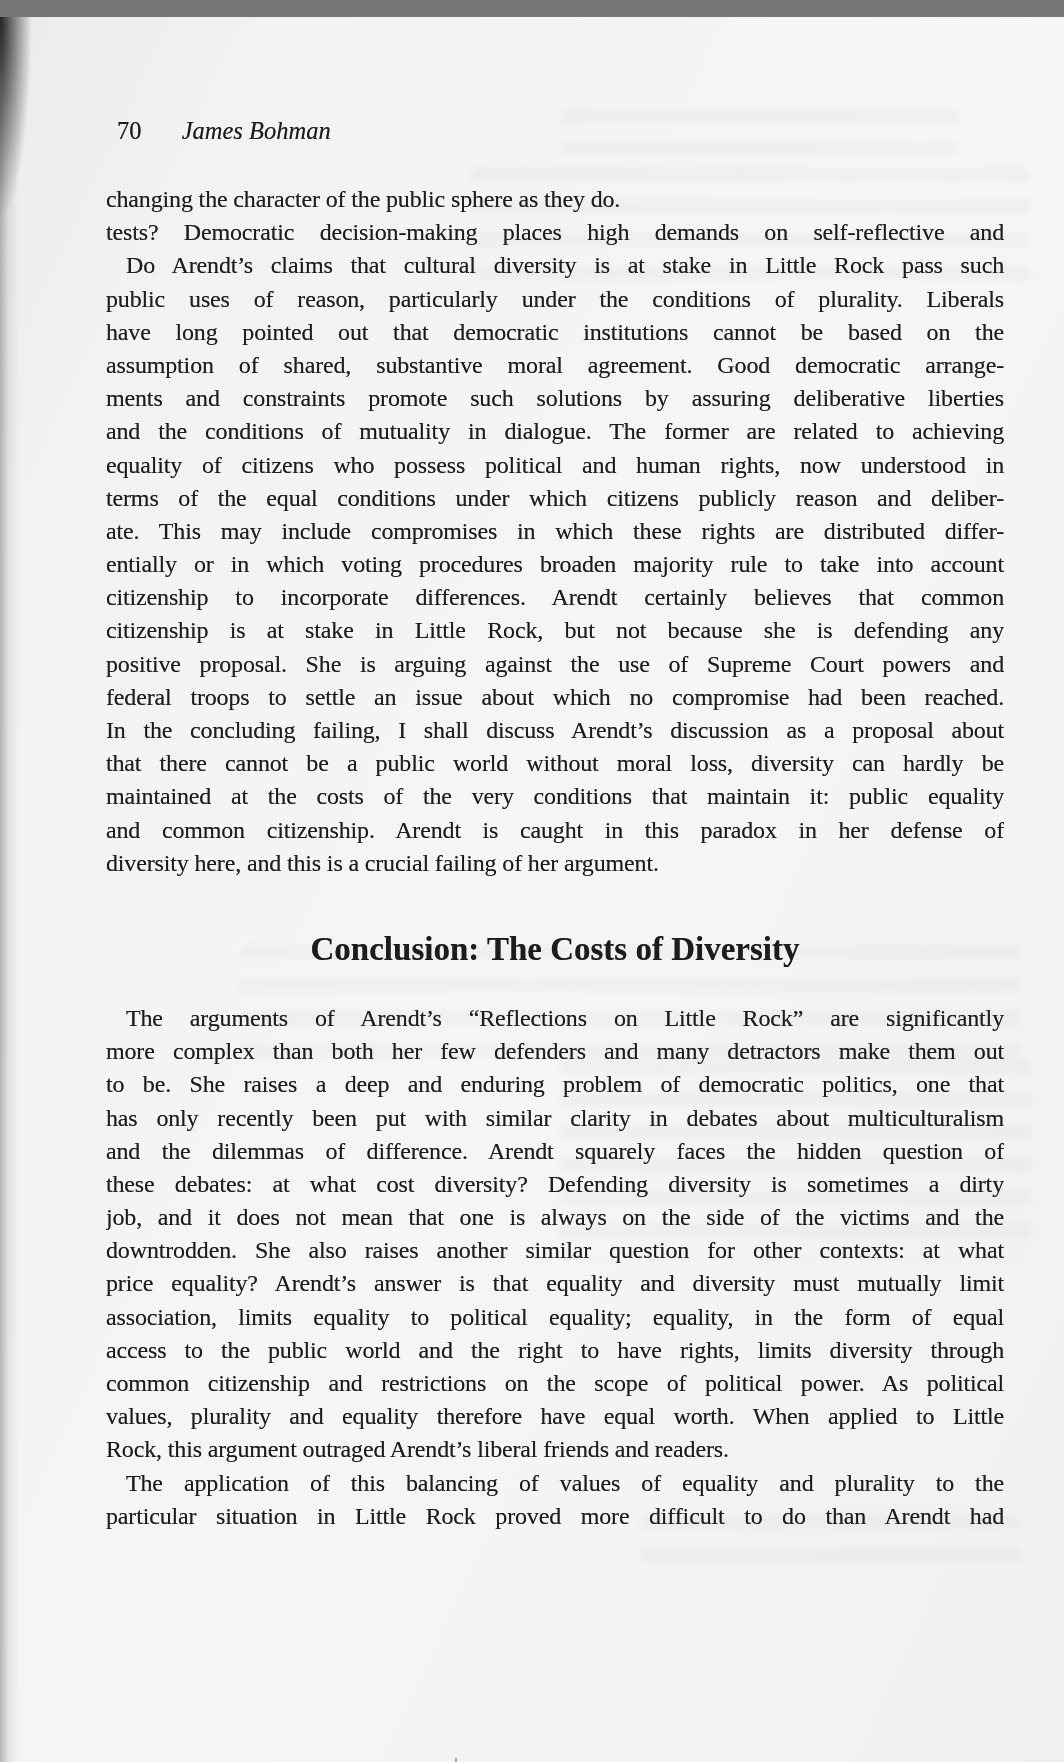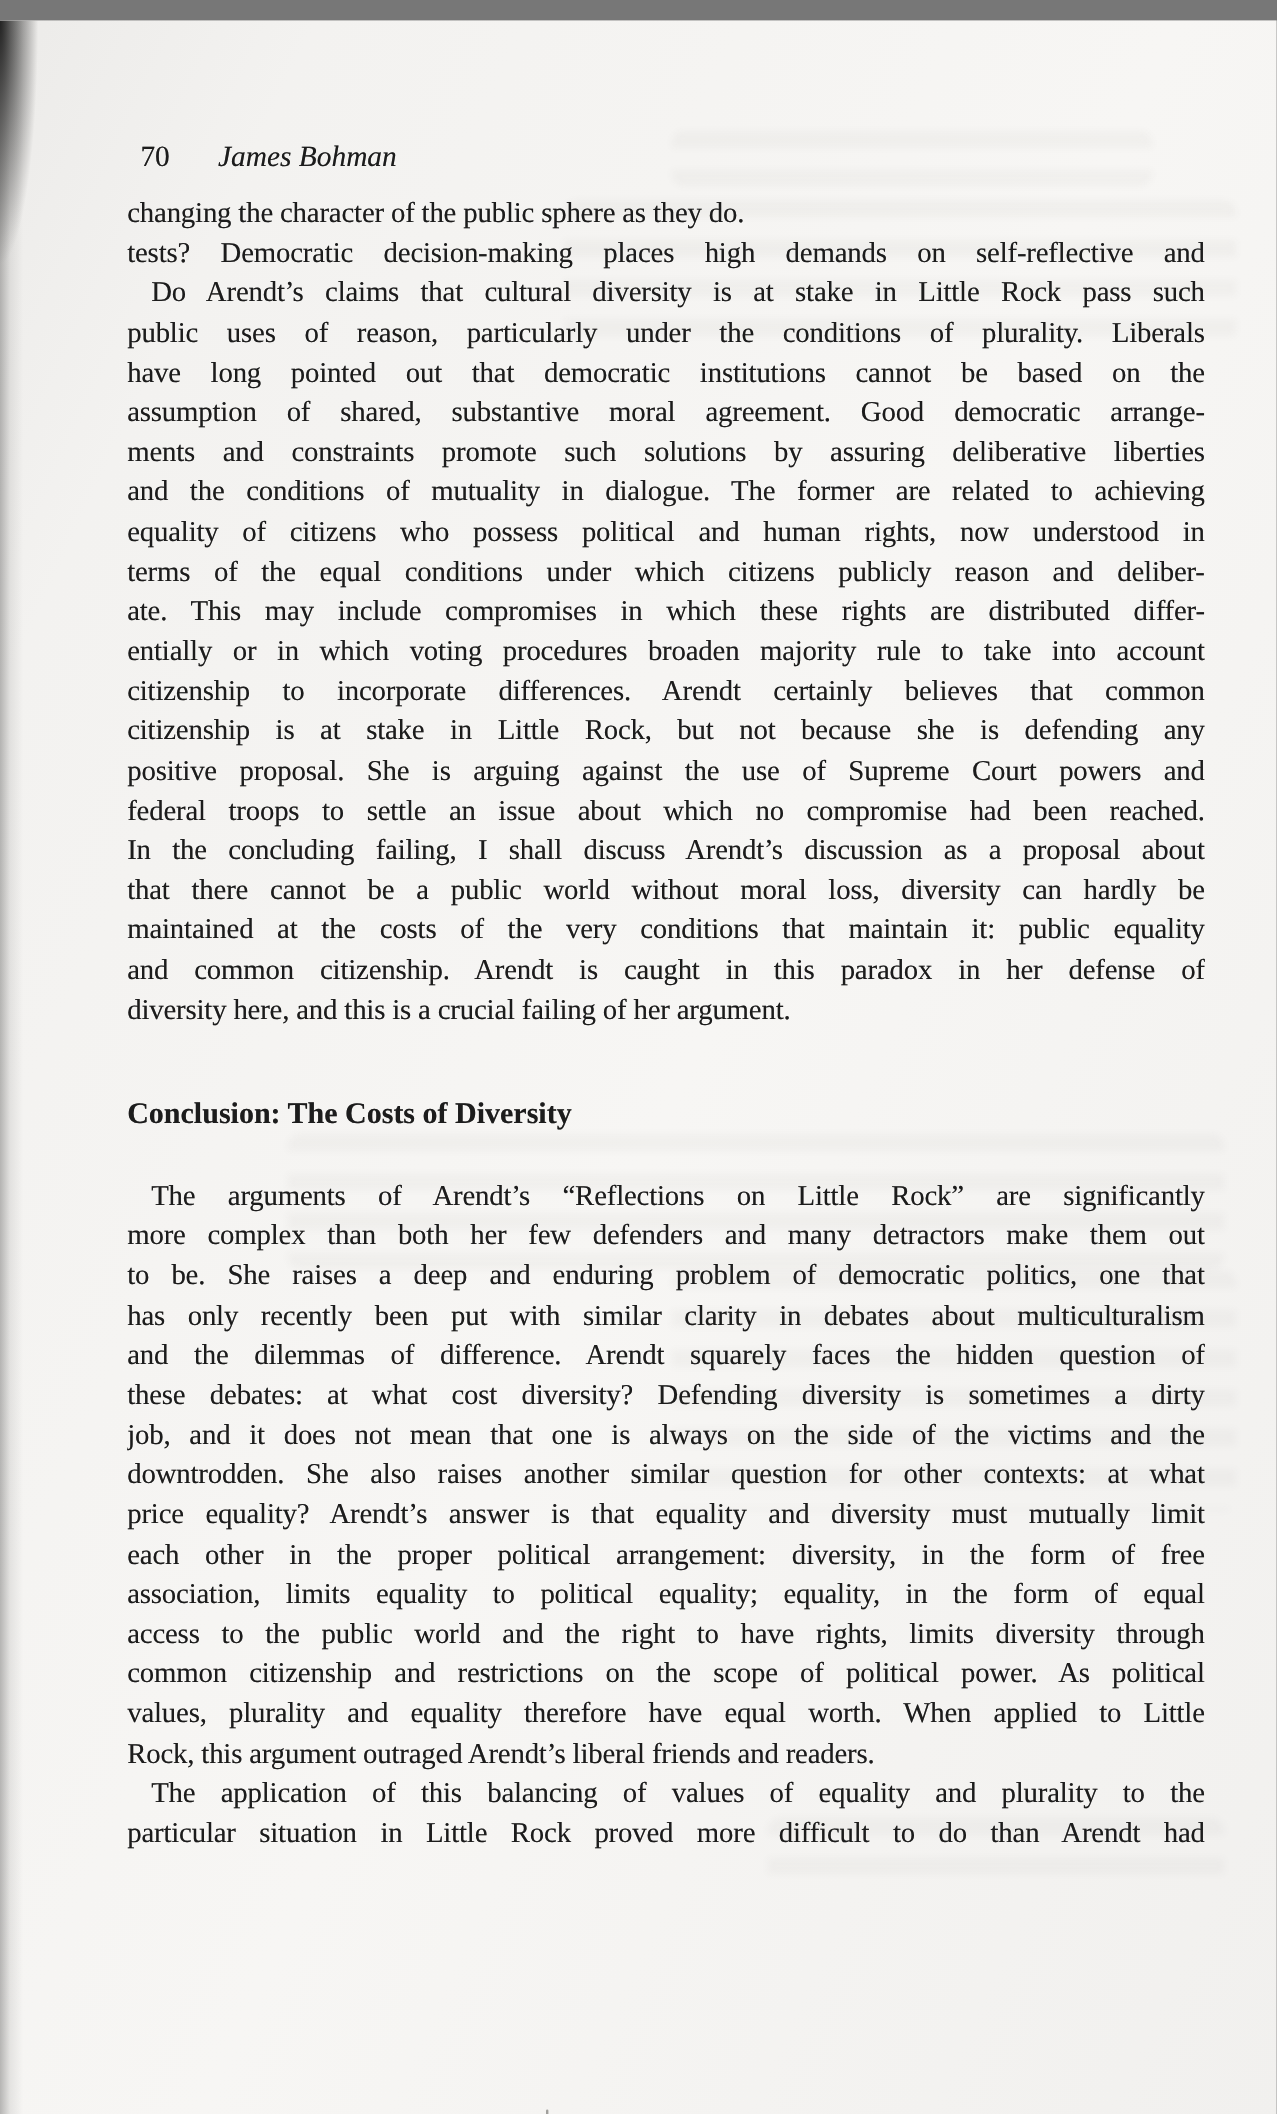--- a/index.html
+++ b/index.html
@@ -45,38 +45,39 @@
   .g5{left:640px;top:1498px;width:380px;height:58px;}
   
   .pagehead{
     position:absolute;left:117px;top:97px;
     font-size:24.5px;line-height:33px;
     text-shadow:0 0 0.5px rgba(30,30,30,0.6);
   }
   .runhead{font-style:italic;margin-left:34px;}
   
   .textblock{
-    position:absolute;left:106px;top:145px;width:898px;
+    position:absolute;left:106px;top:166px;width:898px;
     font-size:24px;
     letter-spacing:-0.15px;
     text-shadow:0 0 0.5px rgba(30,30,30,0.55);
   }
   .para{margin:0;padding:0;}
   .line{
     height:33.2px;line-height:33.2px;
     text-align:justify;text-align-last:justify;
     overflow:hidden;
   }
   .line.endline{text-align-last:left;}
   .line.indent{text-indent:20px;}
   .heading{
-    font-size:25px;font-weight:bold;
+    font-size:33px;font-weight:bold;
     line-height:33px;
     margin:53px 0 36px 0;
     letter-spacing:0;
+    text-align:center;
   }
 </style>
 </head>
 <body>
 
 <div class="page">
 
   <div class="edge-left"></div>
   <div class="corner-tl"></div>
   <div class="edge-bottom"></div>
@@ -122,21 +123,20 @@
     <section class="para">
         <div class="line indent">The arguments of Arendt’s “Reflections on Little Rock” are significantly</div>
         <div class="line">more complex than both her few defenders and many detractors make them out</div>
         <div class="line">to be. She raises a deep and enduring problem of democratic politics, one that</div>
         <div class="line">has only recently been put with similar clarity in debates about multiculturalism</div>
         <div class="line">and the dilemmas of difference. Arendt squarely faces the hidden question of</div>
         <div class="line">these debates: at what cost diversity? Defending diversity is sometimes a dirty</div>
         <div class="line">job, and it does not mean that one is always on the side of the victims and the</div>
         <div class="line">downtrodden. She also raises another similar question for other contexts: at what</div>
         <div class="line">price equality? Arendt’s answer is that equality and diversity must mutually limit</div>
-        <div class="line">each other in the proper political arrangement: diversity, in the form of free</div>
         <div class="line">association, limits equality to political equality; equality, in the form of equal</div>
         <div class="line">access to the public world and the right to have rights, limits diversity through</div>
         <div class="line">common citizenship and restrictions on the scope of political power. As political</div>
         <div class="line">values, plurality and equality therefore have equal worth. When applied to Little</div>
         <div class="line endline">Rock, this argument outraged Arendt’s liberal friends and readers.</div>
       </section>
     <section class="para">
         <div class="line indent">The application of this balancing of values of equality and plurality to the</div>
         <div class="line">particular situation in Little Rock proved more difficult to do than Arendt had</div>
       </section>

